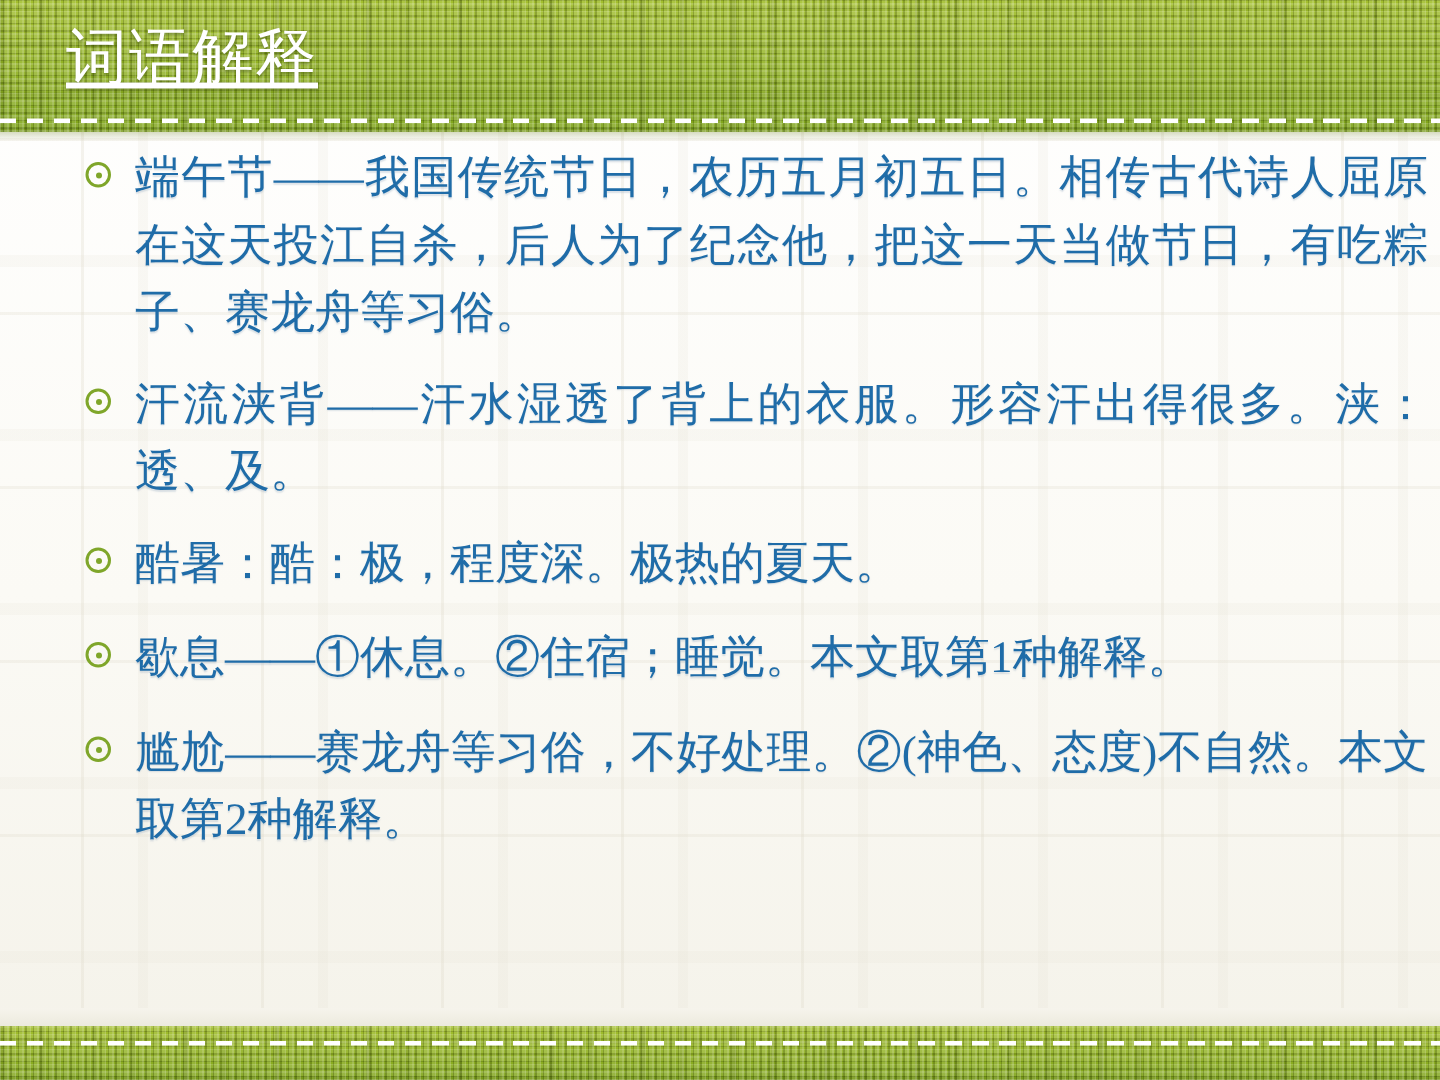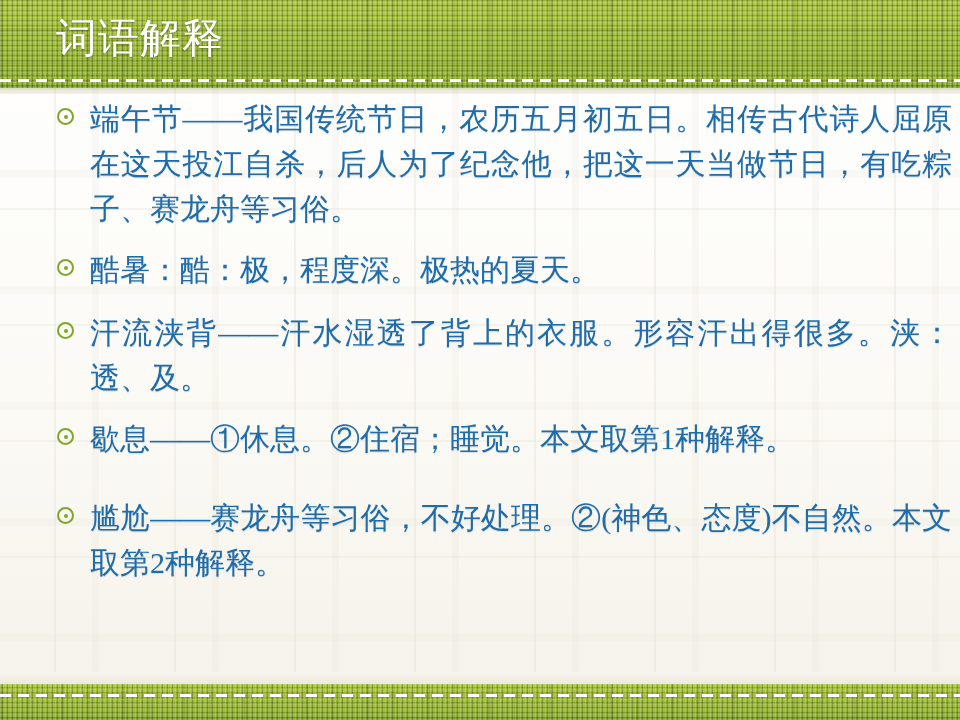--- a/index.html
+++ b/index.html
@@ -102,28 +102,29 @@
     left: 0;
     top: 672px;
     width: 960px;
     height: 12px;
     background: linear-gradient(180deg, #f6f4ec 0%, #eceade 100%);
   }
 
   
   #title {
     position: absolute;
-    left: 56px;
+    left: 44px;
     top: 18px;
     font-size: 41px;
     line-height: 1.0;
     color: #ffffff;
     letter-spacing: 1px;
     text-shadow: 0 1px 2px rgba(60,80,10,0.55);
     white-space: nowrap;
+    text-decoration: underline;
   }
 
   
   #content {
     position: absolute;
     left: 0;
     top: 96px;
     width: 960px;
   }
 
@@ -163,48 +164,48 @@
     text-justify: inter-ideograph;
     word-break: break-all;
     text-shadow: 0 1px 1px rgba(150,170,190,0.35);
   }
 
   .item-1 .bullet-text,
   .item-2 .bullet-text,
   .item-5 .bullet-text { padding-right: 0px; }
 
   .item-3 { margin-bottom: 18px; }
-  .item-4 { margin-bottom: 34px; }
+  .item-4 { margin-bottom: 18px; }
 </style>
 </head>
 <body>
 
 <div id="slide">
 
   <div id="banner-top" class="banner"></div>
   <div id="dash-top" class="dash-line"></div>
   <div id="shadow-top" class="banner-shadow"></div>
 
   <div id="title">词语解释</div>
 
   <div id="content">
 
     <div class="bullet-item item-1">
       <span class="bullet-marker"></span>
       <div class="bullet-text">端午节——我国传统节日，农历五月初五日。相传古代诗人屈原在这天投江自杀，后人为了纪念他，把这一天当做节日，有吃粽子、赛龙舟等习俗。</div>
     </div>
 
+    <div class="bullet-item item-2">
+      <span class="bullet-marker"></span>
+      <div class="bullet-text">汗流浃背——汗水湿透了背上的衣服。形容汗出得很多。浃：透、及。</div>
+    </div>
+
     <div class="bullet-item item-3">
       <span class="bullet-marker"></span>
       <div class="bullet-text">酷暑：酷：极，程度深。极热的夏天。</div>
-    </div>
-
-    <div class="bullet-item item-2">
-      <span class="bullet-marker"></span>
-      <div class="bullet-text">汗流浃背——汗水湿透了背上的衣服。形容汗出得很多。浃：透、及。</div>
     </div>
 
     <div class="bullet-item item-4">
       <span class="bullet-marker"></span>
       <div class="bullet-text">歇息——①休息。②住宿；睡觉。本文取第1种解释。</div>
     </div>
 
     <div class="bullet-item item-5">
       <span class="bullet-marker"></span>
       <div class="bullet-text">尴尬——赛龙舟等习俗，不好处理。②(神色、态度)不自然。本文取第2种解释。</div>

